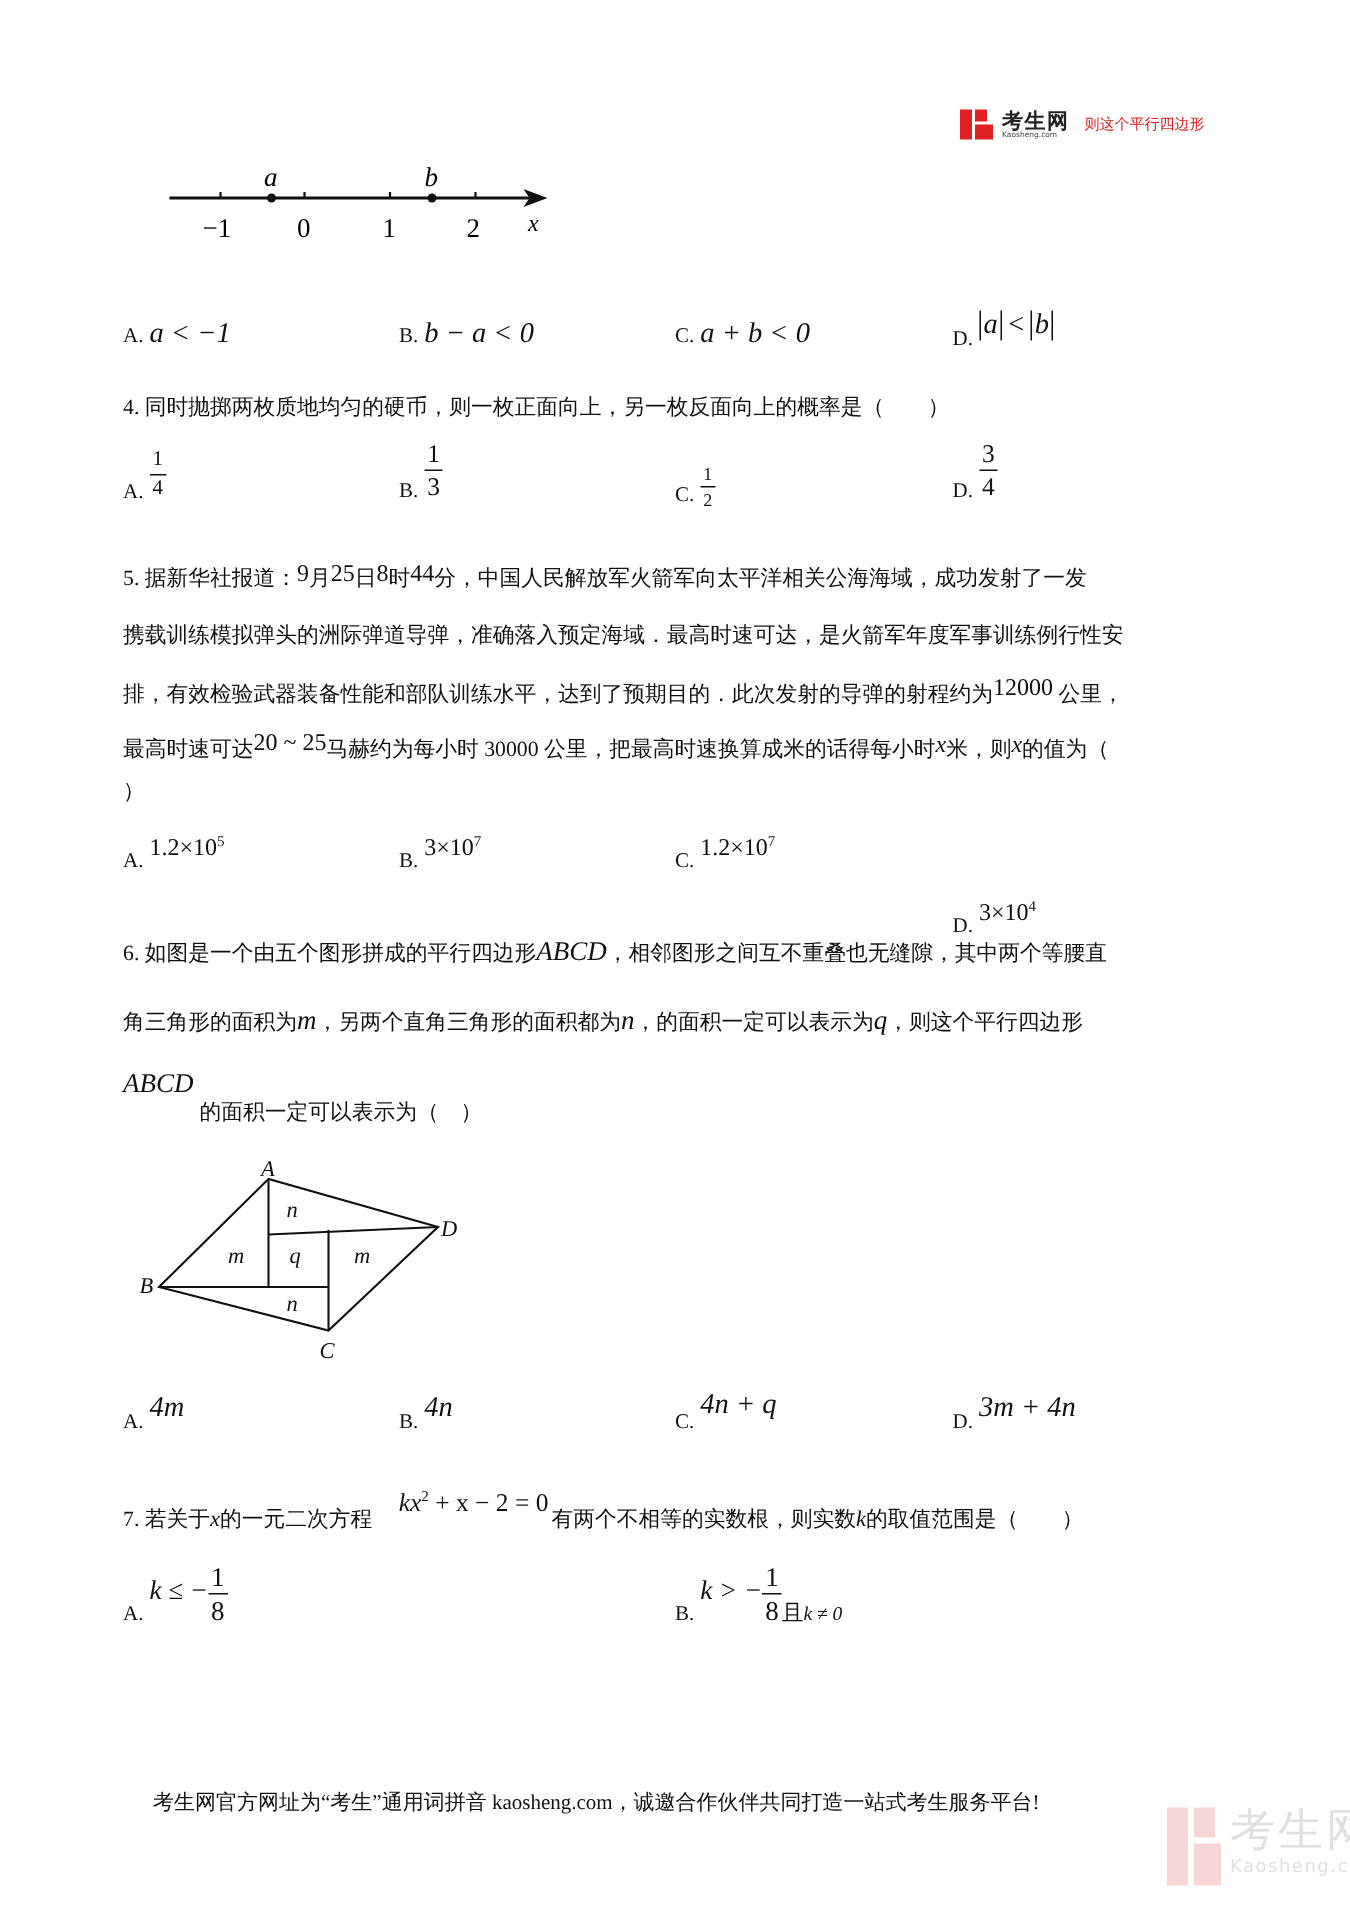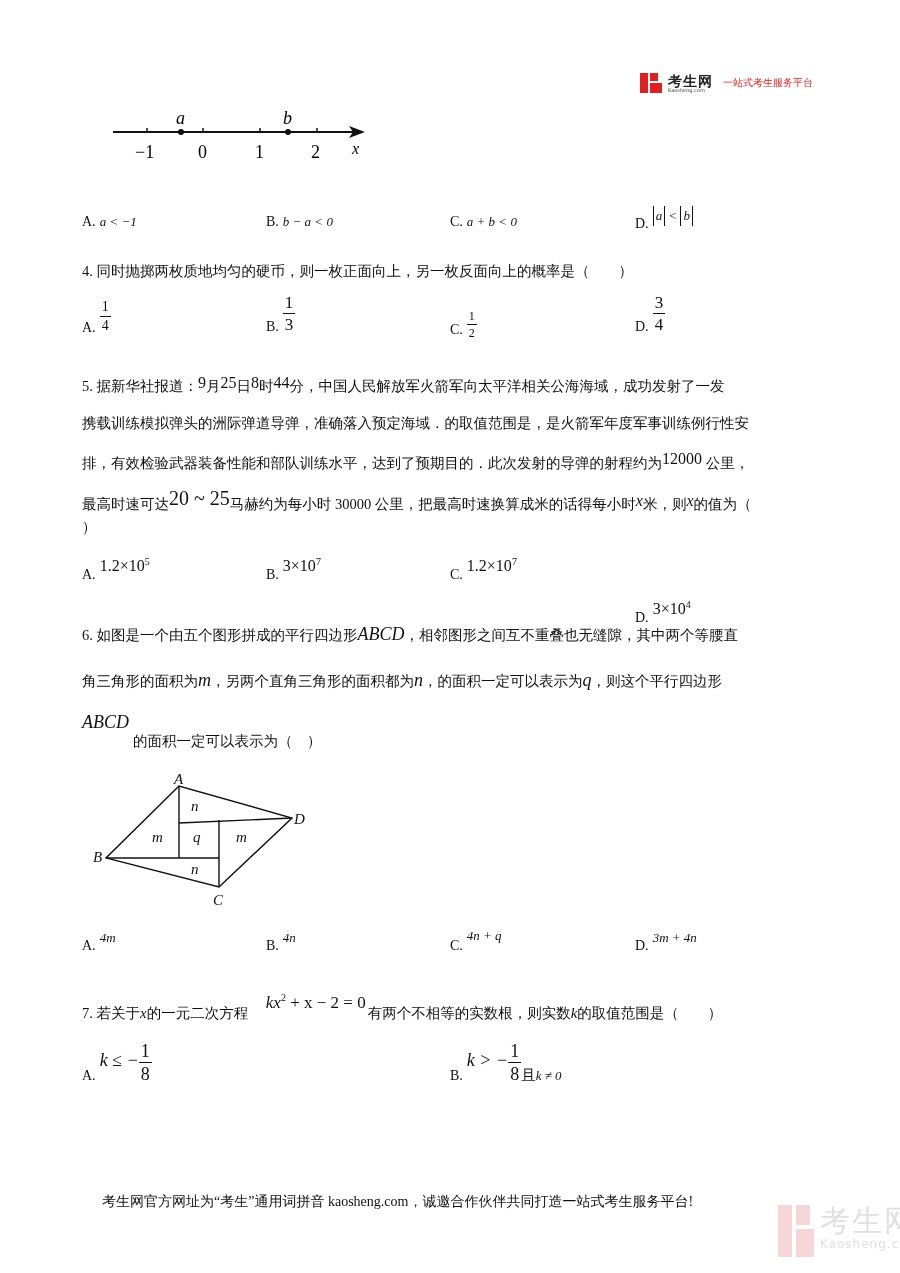--- a/index.html
+++ b/index.html
@@ -1,21 +1,21 @@
 <!DOCTYPE html>
 <html><head>
 <meta charset="utf-8">
 <style>
   html, body { margin:0; padding:0; background:#fff; }
   body { width:900px; height:1273px; position:relative; overflow:hidden;
          font-family:"Liberation Serif","DejaVu Serif",serif; color:#111; }
   .abs { position:absolute; white-space:nowrap; }
   .cn { font-size:14.5px; }
   .opt-label { font-size:14px; }
-  .math { font-family:"Liberation Serif","DejaVu Serif",serif; font-style:italic; font-size:13px; }
+  .math { font-family:"Liberation Serif","DejaVu Serif",serif; font-style:italic; font-size:19px; }
   .up { font-style:normal; }
   .frac { display:inline-flex; flex-direction:column; align-items:center; vertical-align:middle; line-height:1; }
   .frac .num { padding:0 2px 2px; }
   .frac .den { border-top:1px solid #111; padding:2px 2px 0; }
   .frac.big { font-size:17px; }
   .frac.small { font-size:12px; }
   sup { font-size:10px; }
   .abs-bar { display:inline-block; border-left:1px solid #111; border-right:1px solid #111; padding:0 2px; height:20px; line-height:20px; }
   
   .logo-box { position:absolute; left:640px; top:73px; display:flex; align-items:center; gap:6px; }
@@ -40,21 +40,21 @@
 <div class="logo-box">
   <div class="logo-mark">
     <div style="left:0;top:0;width:8px;height:20px;"></div>
     <div style="left:10px;top:0;width:8px;height:8px;"></div>
     <div style="left:10px;top:10px;width:12px;height:10px;"></div>
   </div>
   <div class="logo-text">
     <span class="big">考生网</span>
     <span class="small">Kaosheng.com</span>
   </div>
-  <span class="logo-slogan">一站式考生服务平台</span>
+  <span class="logo-slogan">则这个平行四边形</span>
 </div>
 
 <svg class="abs" style="left:105px;top:105px;" width="270" height="60">
   <line x1="8" y1="27" x2="250" y2="27" stroke="#111" stroke-width="2"></line>
   <polygon points="260,27 244,21 248,27 244,33" fill="#111"></polygon>
   <line x1="42" y1="23" x2="42" y2="27" stroke="#111" stroke-width="1.5"></line>
   <line x1="98" y1="23" x2="98" y2="27" stroke="#111" stroke-width="1.5"></line>
   <line x1="155" y1="23" x2="155" y2="27" stroke="#111" stroke-width="1.5"></line>
   <line x1="212" y1="23" x2="212" y2="27" stroke="#111" stroke-width="1.5"></line>
   <circle cx="76" cy="27" r="3" fill="#111"></circle>
@@ -113,26 +113,26 @@
   <span class="opt-label" style="vertical-align:-14px;">D.</span>
   <span class="frac big">
       <span class="num">3</span>
       <span class="den">4</span>
     </span>
 </div>
 
 <div class="abs cn" style="left:82px;top:374px;">
   <span>5. 据新华社报道：</span><span style="font-size:16px;vertical-align:3px;">9</span><span>月</span><span style="font-size:16px;vertical-align:3px;">25</span><span>日</span><span style="font-size:16px;vertical-align:3px;">8</span><span>时</span><span style="font-size:16px;vertical-align:3px;">44</span><span>分，中国人民解放军火箭军向太平洋相关公海海域，成功发射了一发</span>
 </div>
-<div class="abs cn" style="left:82px;top:414px;">携载训练模拟弹头的洲际弹道导弹，准确落入预定海域．的取值范围是，是火箭军年度军事训练例行性安</div>
+<div class="abs cn" style="left:82px;top:414px;">携载训练模拟弹头的洲际弹道导弹，准确落入预定海域．最高时速可达，是火箭军年度军事训练例行性安</div>
 <div class="abs cn" style="left:82px;top:450px;">
   <span>排，有效检验武器装备性能和部队训练水平，达到了预期目的．此次发射的导弹的射程约为</span><span style="font-size:16px;vertical-align:4px;">12000</span><span> 公里，</span>
 </div>
 <div class="abs cn" style="left:82px;top:487px;">
-  <span>最高时速可达</span><span style="font-size:20px;vertical-align:4px;">20 ~ 25</span><span>马赫约为每小时 30000 公里，把最高时速换算成米的话得每小时</span><span class="math" style="font-size:16px;vertical-align:3px;">x</span><span>米，则</span><span class="math" style="font-size:16px;vertical-align:3px;">x</span><span>的值为（</span>
+  <span>最高时速可达</span><span style="font-size:16px;vertical-align:4px;">20 ~ 25</span><span>马赫约为每小时 30000 公里，把最高时速换算成米的话得每小时</span><span class="math" style="font-size:16px;vertical-align:3px;">x</span><span>米，则</span><span class="math" style="font-size:16px;vertical-align:3px;">x</span><span>的值为（</span>
 </div>
 <div class="abs cn" style="left:82px;top:518px;">）</div>
 
 <div class="abs" style="left:82px;top:556px;">
   <span class="opt-label" style="vertical-align:-8px;">A.</span>
   <span style="font-size:16px;">1.2×10</span><sup>5</sup>
 </div>
 <div class="abs" style="left:266px;top:556px;">
   <span class="opt-label" style="vertical-align:-8px;">B.</span>
   <span style="font-size:16px;">3×10</span><sup>7</sup>

